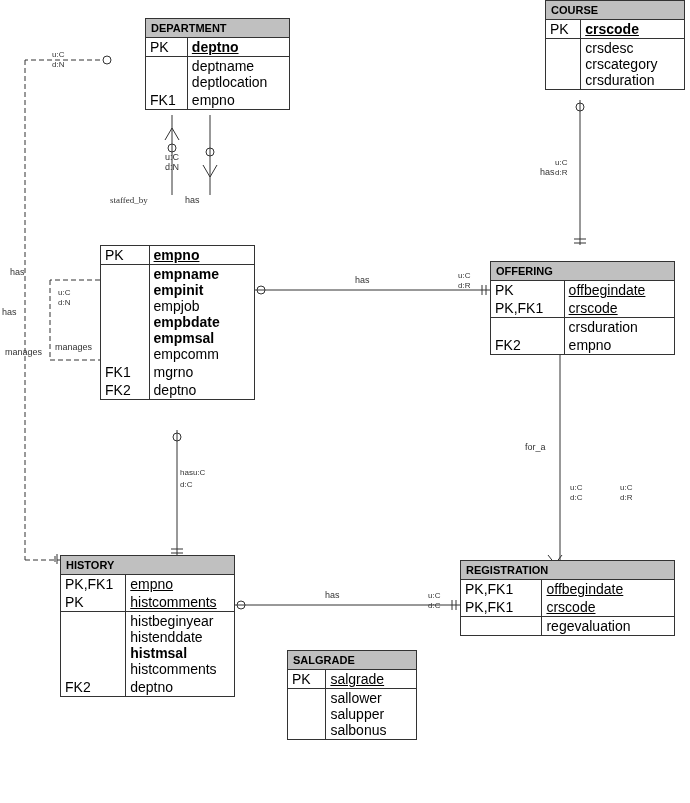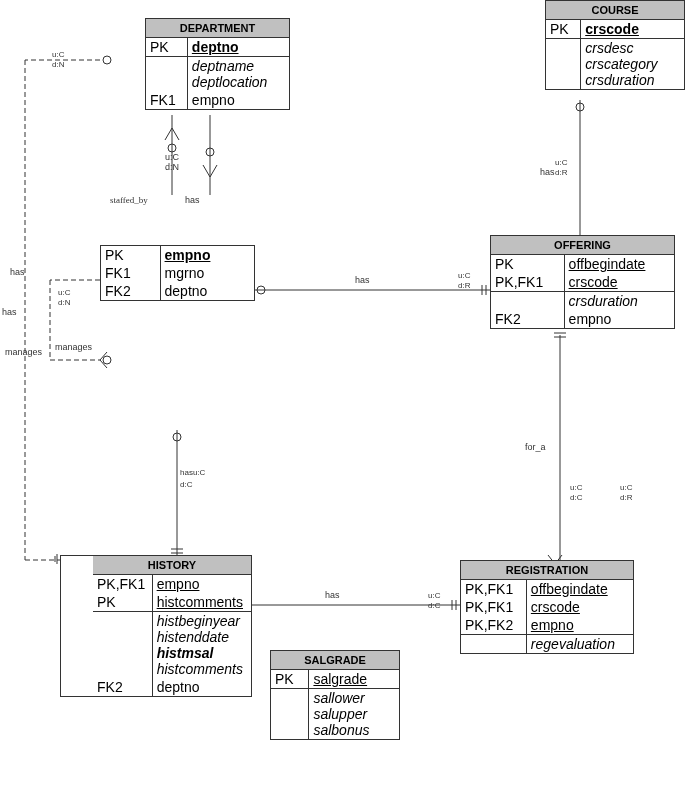--- a/index.html
+++ b/index.html
@@ -19,21 +19,20 @@
     }
     
     .entity {
       position: absolute;
       border: 1px solid #333;
       background: #fff;
     }
     .entity-header {
       background: #c0c0c0;
       border-bottom: 1px solid #333;
-      text-align: center;
       font-weight: bold;
       font-size: 11px;
       padding: 3px 5px;
     }
     .pk-underline { text-decoration: underline; text-align: center; }
     .bold { font-weight: bold; }
     table.entity-table {
       width: 100%;
       border-collapse: collapse;
     }
@@ -41,21 +40,20 @@
       padding: 1px 4px;
       font-size: 14px;
       vertical-align: top;
     }
     table.entity-table .key-col {
       border-right: 1px solid #333;
       white-space: nowrap;
     }
     table.entity-table .divider {
       border-top: 1px solid #333;
-      font-style: italic;
     }
     
     .lines-svg {
       position: absolute;
       top: 0; left: 0;
       width: 690px;
       height: 803px;
       pointer-events: none;
     }
     .label-text {
@@ -188,32 +186,43 @@
   </div>
 
   <div class="entity" style="left:100px; top:245px; width:155px;">
     <table class="entity-table">
       <tbody>
           <tr>
         <td class="key-col">PK</td>
         <td><span class="pk-underline bold">empno</span></td>
       </tr>
       <tr>
+        <td class="key-col divider"></td>
+        <td class="divider">
+          <span class="bold">empname</span><br>
+          <span class="bold">empinit</span><br>
+          empjob<br>
+          <span class="bold">empbdate</span><br>
+          <span class="bold">empmsal</span><br>
+          empcomm
+        </td>
+      </tr>
+      <tr>
         <td class="key-col">FK1</td>
         <td>mgrno</td>
       </tr>
       <tr>
         <td class="key-col">FK2</td>
         <td>deptno</td>
       </tr>
     </tbody>
       </table>
   </div>
 
-  <div class="entity" style="left:60px; top:555px; width:192px;padding-left:32px;">
+  <div class="entity" style="left:60px; top:555px; width:175px;">
     <div class="entity-header">HISTORY</div>
     <table class="entity-table">
       <tbody>
           <tr>
         <td class="key-col">PK,FK1</td>
         <td><span class="pk-underline">empno</span></td>
       </tr>
       <tr>
         <td class="key-col">PK</td>
         <td><span class="pk-underline">histcomments</span></td>
@@ -246,21 +255,21 @@
       <tr>
         <td class="key-col divider"></td>
         <td class="divider">
           crsdesc<br>crscategory<br>crsduration
         </td>
       </tr>
     </tbody>
       </table>
   </div>
 
-  <div class="entity" style="left:490px; top:235px; width:185px;">
+  <div class="entity" style="left:490px; top:261px; width:185px;">
     <div class="entity-header">OFFERING</div>
     <table class="entity-table">
       <tbody>
           <tr>
         <td class="key-col">PK</td>
         <td><span class="pk-underline">offbegindate</span></td>
       </tr>
       <tr>
         <td class="key-col">PK,FK1</td>
         <td><span class="pk-underline">crscode</span></td>
@@ -270,45 +279,41 @@
         <td class="divider">crsduration</td>
       </tr>
       <tr>
         <td class="key-col">FK2</td>
         <td>empno</td>
       </tr>
     </tbody>
       </table>
   </div>
 
-  <div class="entity" style="left:460px; top:560px; width:174px;">
+  <div class="entity" style="left:460px; top:560px; width:215px;">
     <div class="entity-header">REGISTRATION</div>
     <table class="entity-table">
       <tbody>
           <tr>
         <td class="key-col">PK,FK1</td>
         <td><span class="pk-underline">offbegindate</span></td>
       </tr>
       <tr>
         <td class="key-col">PK,FK1</td>
         <td><span class="pk-underline">crscode</span></td>
       </tr>
       <tr>
-        <td class="key-col">PK,FK2</td>
-        <td><span class="pk-underline">empno</span></td>
-      </tr>
-      <tr>
         <td class="key-col divider"></td>
         <td class="divider">regevaluation</td>
       </tr>
     </tbody>
       </table>
   </div>
 
-  <div class="entity" style="left:270px; top:650px; width:130px;">
+  <div class="entity" style="left:287px; top:650px; width:130px;">
     <div class="entity-header">SALGRADE</div>
     <table class="entity-table">
       <tbody>
           <tr>
         <td class="key-col">PK</td>
         <td><span class="pk-underline">salgrade</span></td>
       </tr>
       <tr>
         <td class="key-col divider"></td>
         <td class="divider">

